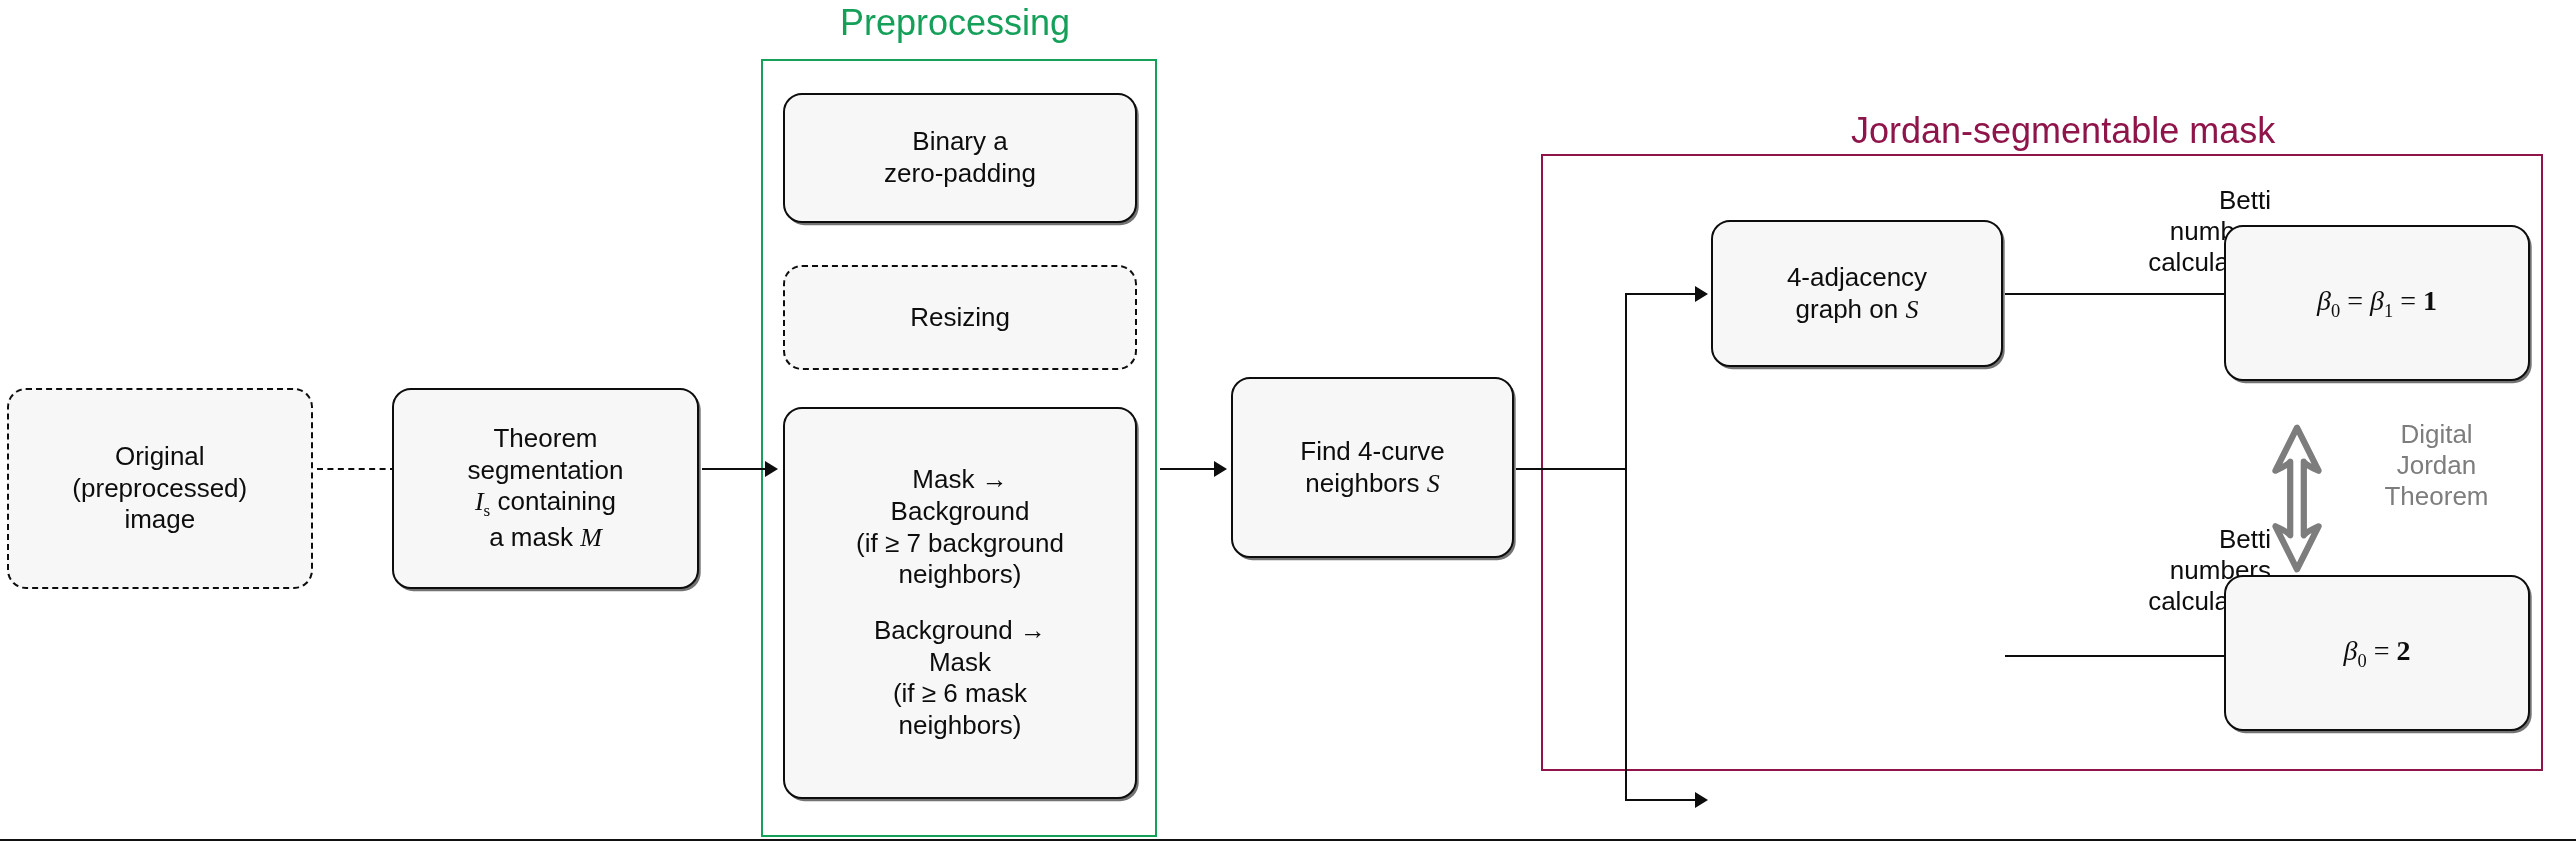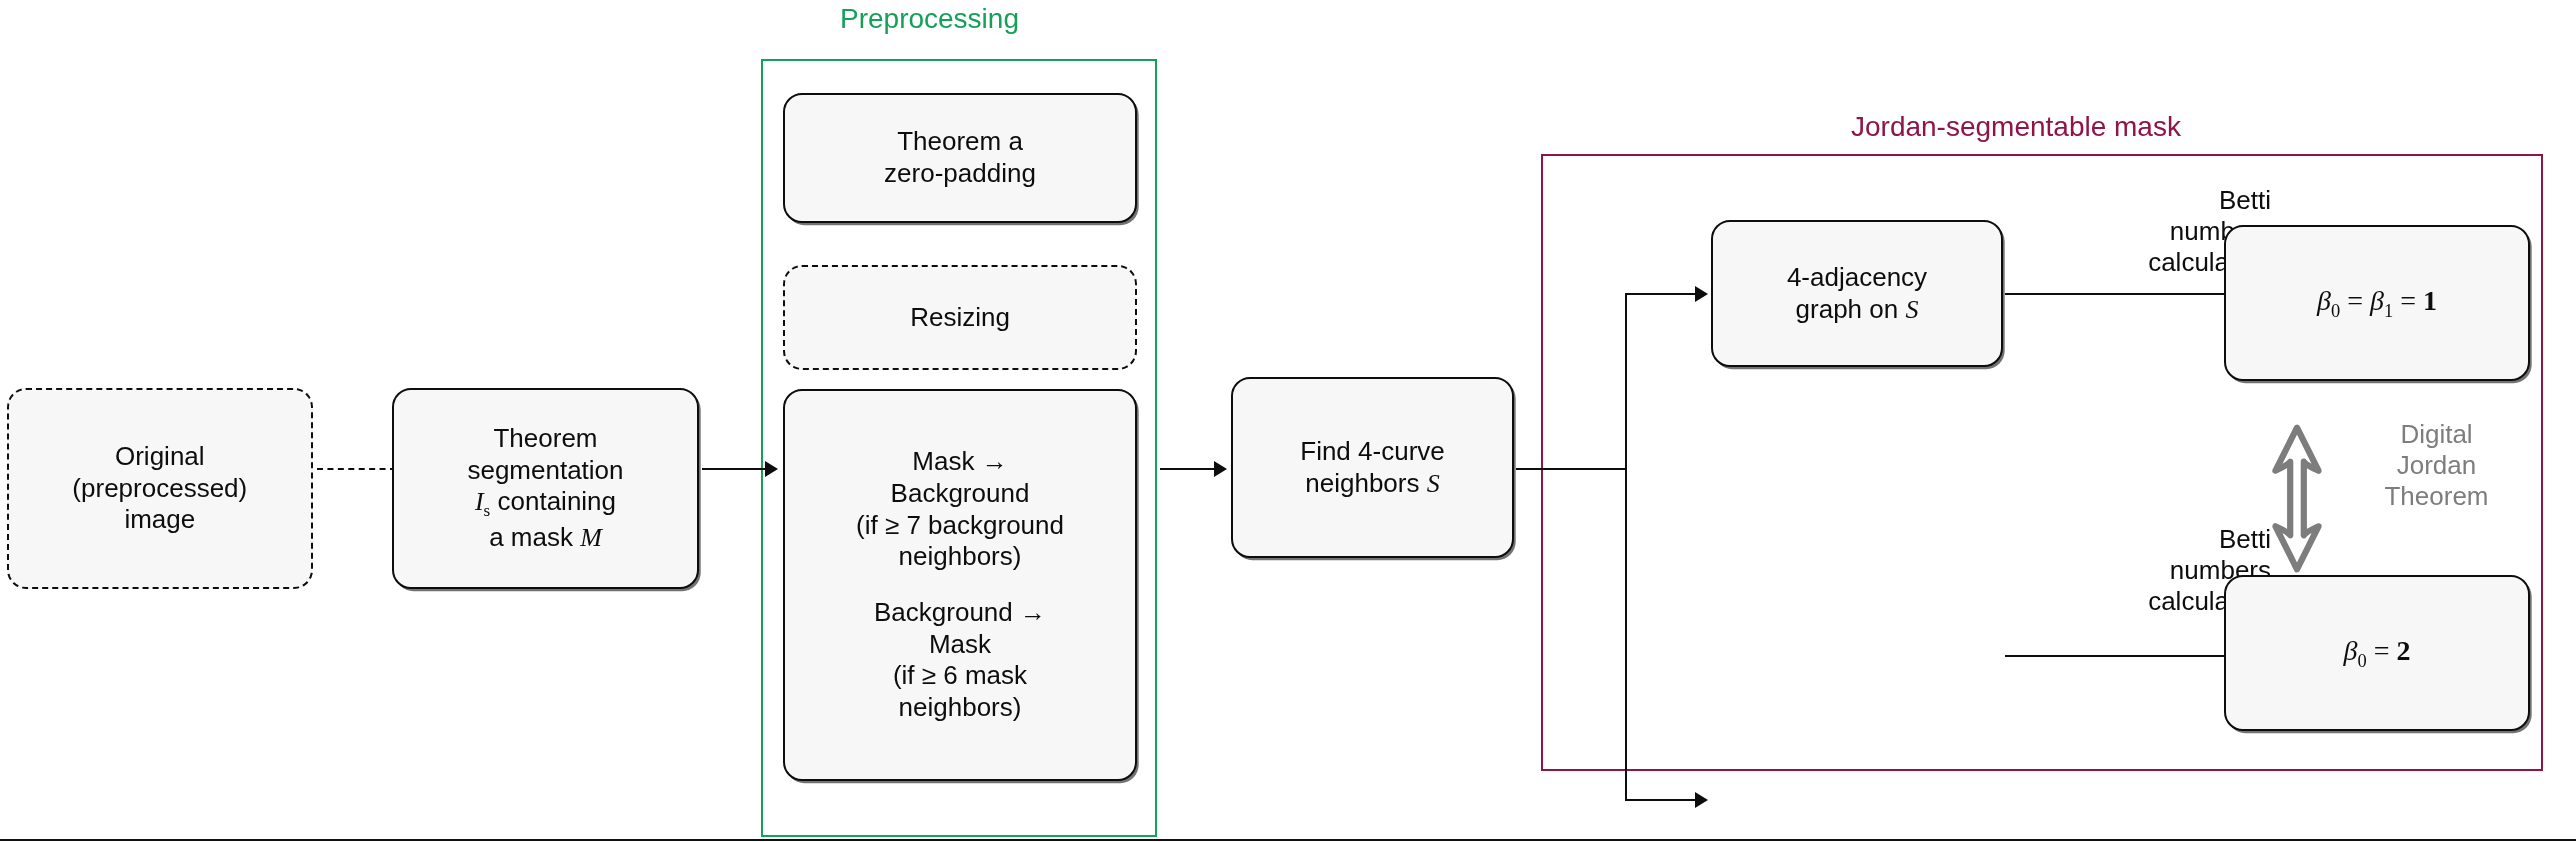--- a/index.html
+++ b/index.html
@@ -45,21 +45,21 @@
   .group {
     position: absolute;
     box-sizing: border-box;
     background: transparent;
   }
   .group.green  { border: 2.3px solid #16a05a; }
   .group.maroon { border: 2.3px solid #8f1449; }
 
   .group-title {
     position: absolute;
-    font-size: 28px;
+    font-size: 36px;
     white-space: nowrap;
     line-height: 1;
   }
   .group-title.green  { color: #15a05a; }
   .group-title.maroon { color: #8f1449; }
 
   
   .hline, .vline {
     position: absolute;
     background: #0d0d0d;
@@ -163,30 +163,30 @@
         <span>a mask </span><span class="mserif">M</span>
       </div>
     </div>
   </div>
 
   <div class="hline" style="left:702px; top:468px; width:69px;"></div>
   <div class="arrowhead" style="left:765px; top:461px;"></div>
 
   <div class="node" style="left:783px; top:93px; width:354px; height:130px;">
     <div class="txt">
-      <div>Theorem a</div>
+      <div>Binary a</div>
       <div>zero-padding</div>
     </div>
   </div>
 
   <div class="node dashed" style="left:783px; top:265px; width:354px; height:105px;">
     <div class="txt">Resizing</div>
   </div>
 
-  <div class="node" style="left:783px; top:389px; width:354px; height:392px;">
+  <div class="node" style="left:783px; top:407px; width:354px; height:392px;">
     <div class="txt">
       <div>Mask →</div>
       <div>Background</div>
       <div>(if ≥ 7 background</div>
       <div>neighbors)</div>
       <div style="height:24px;"></div>
       <div>Background →</div>
       <div>Mask</div>
       <div>(if ≥ 6 mask</div>
       <div>neighbors)</div>

